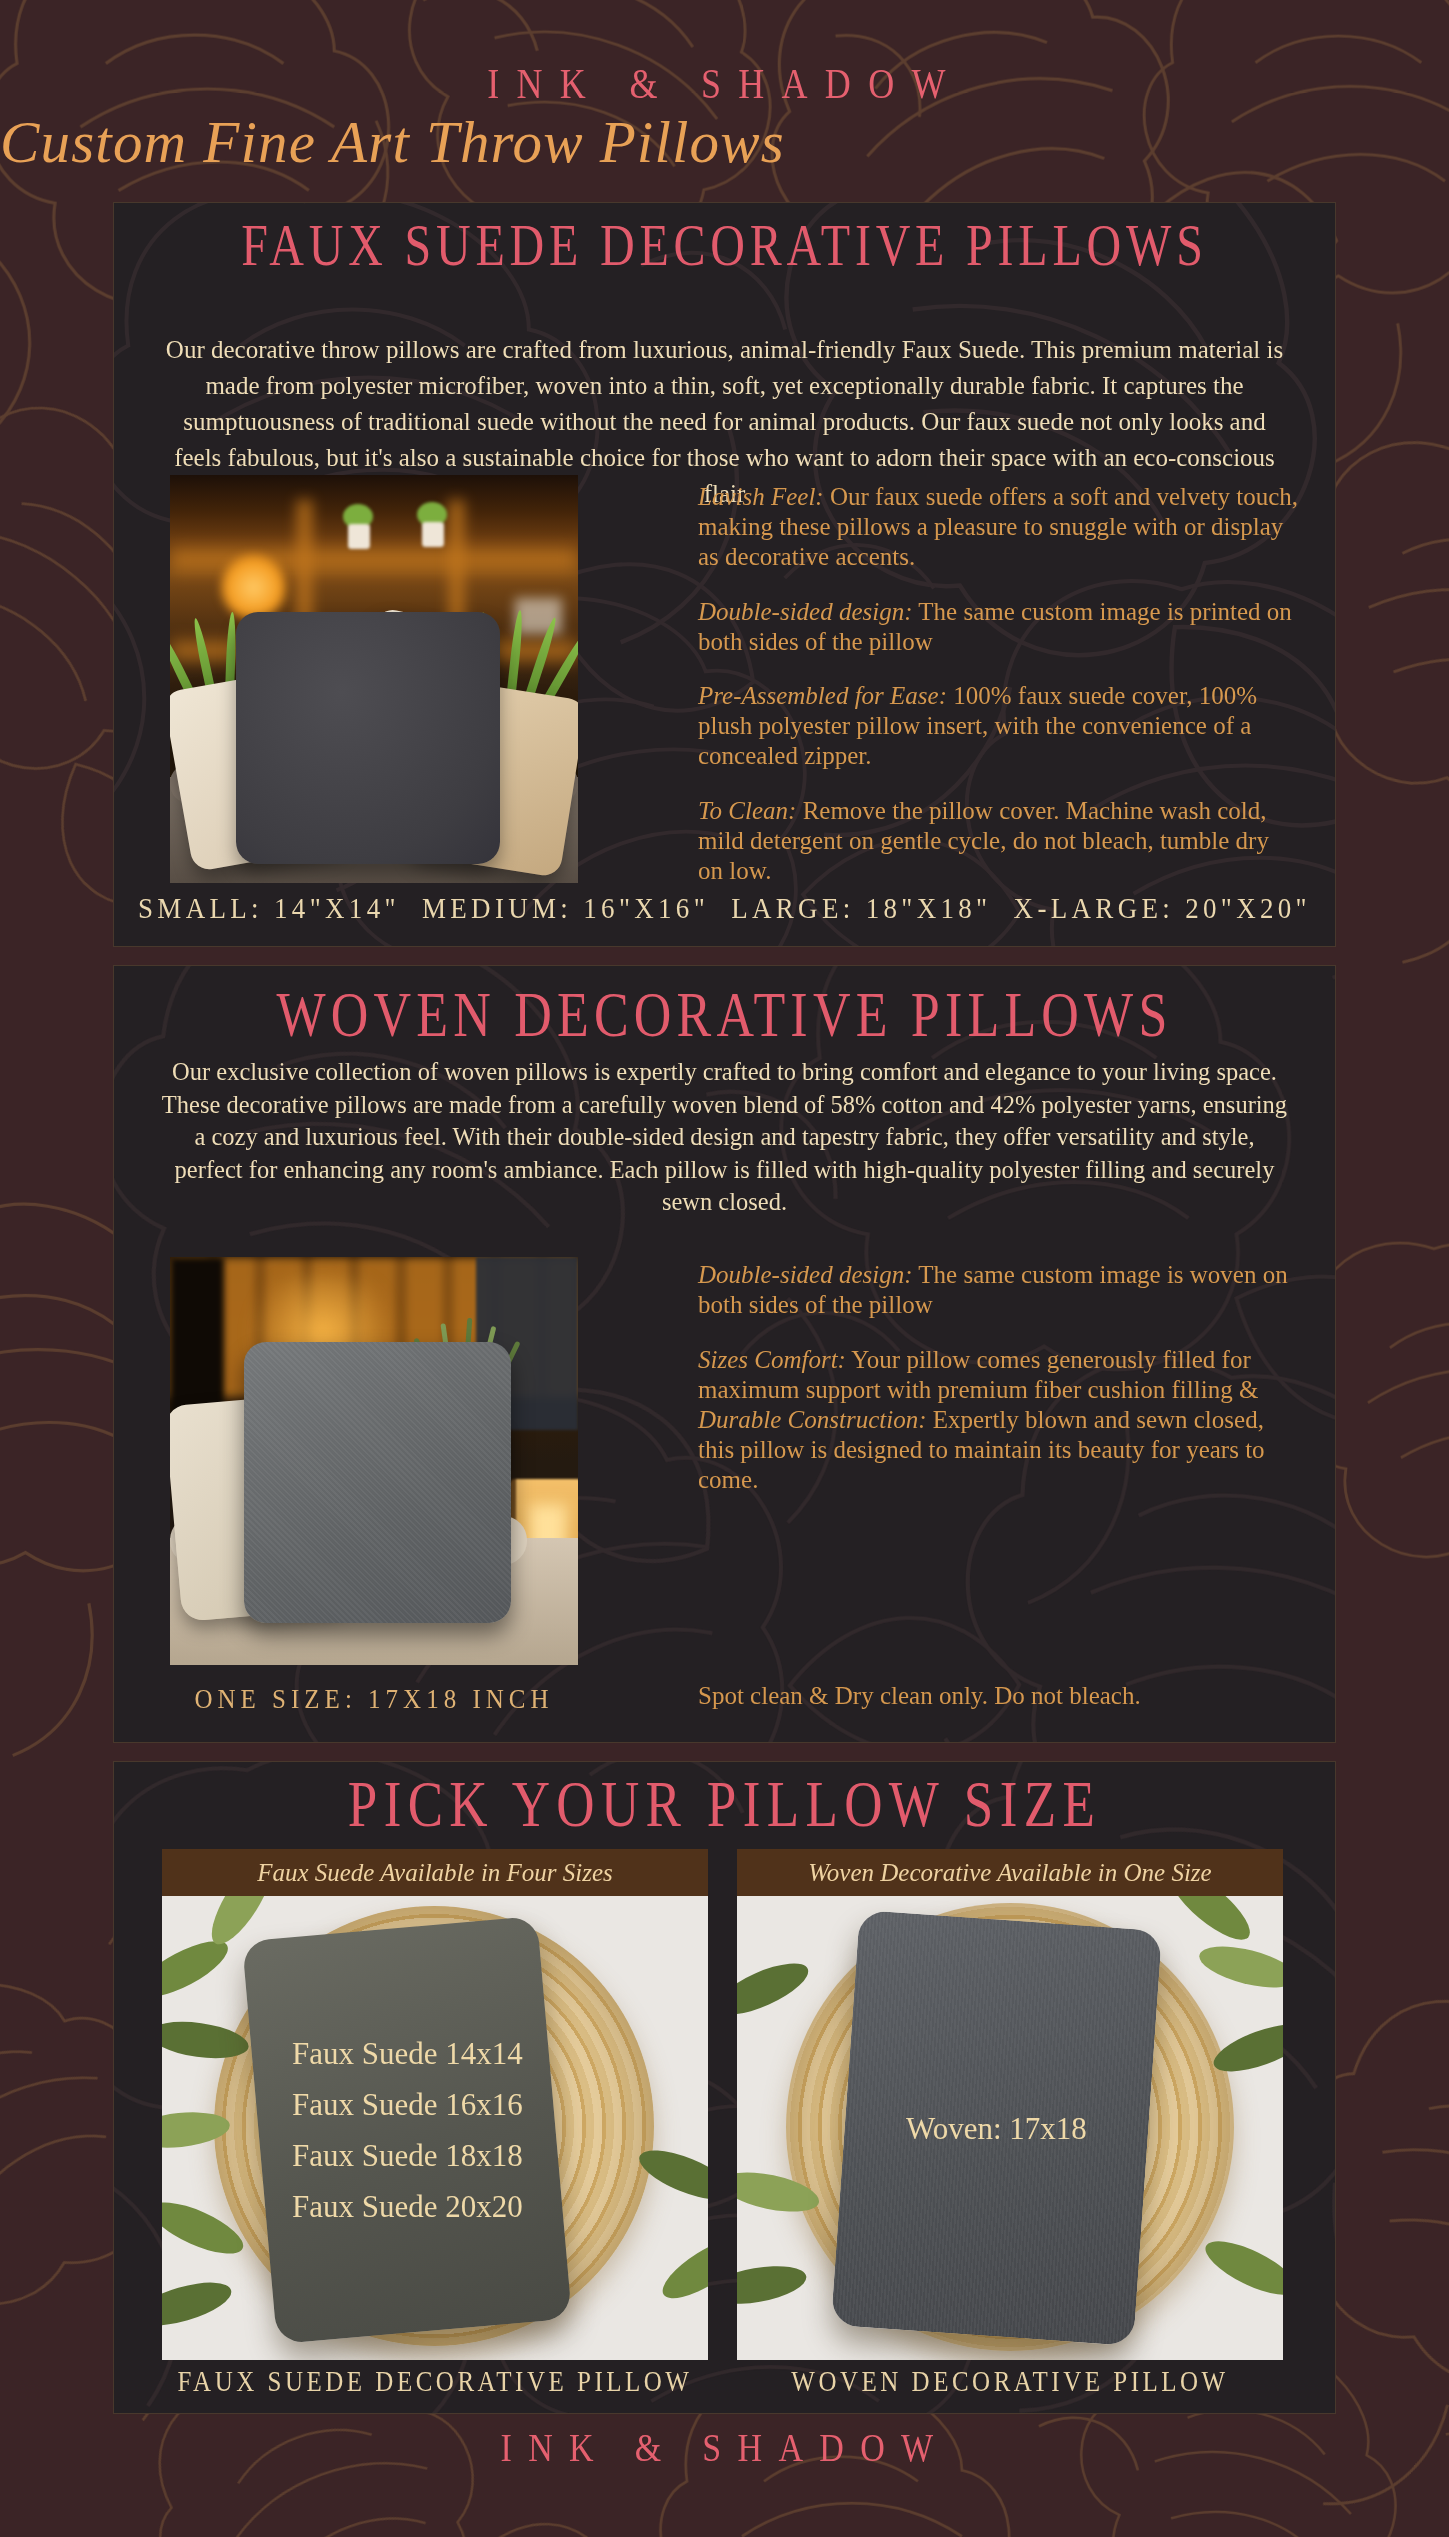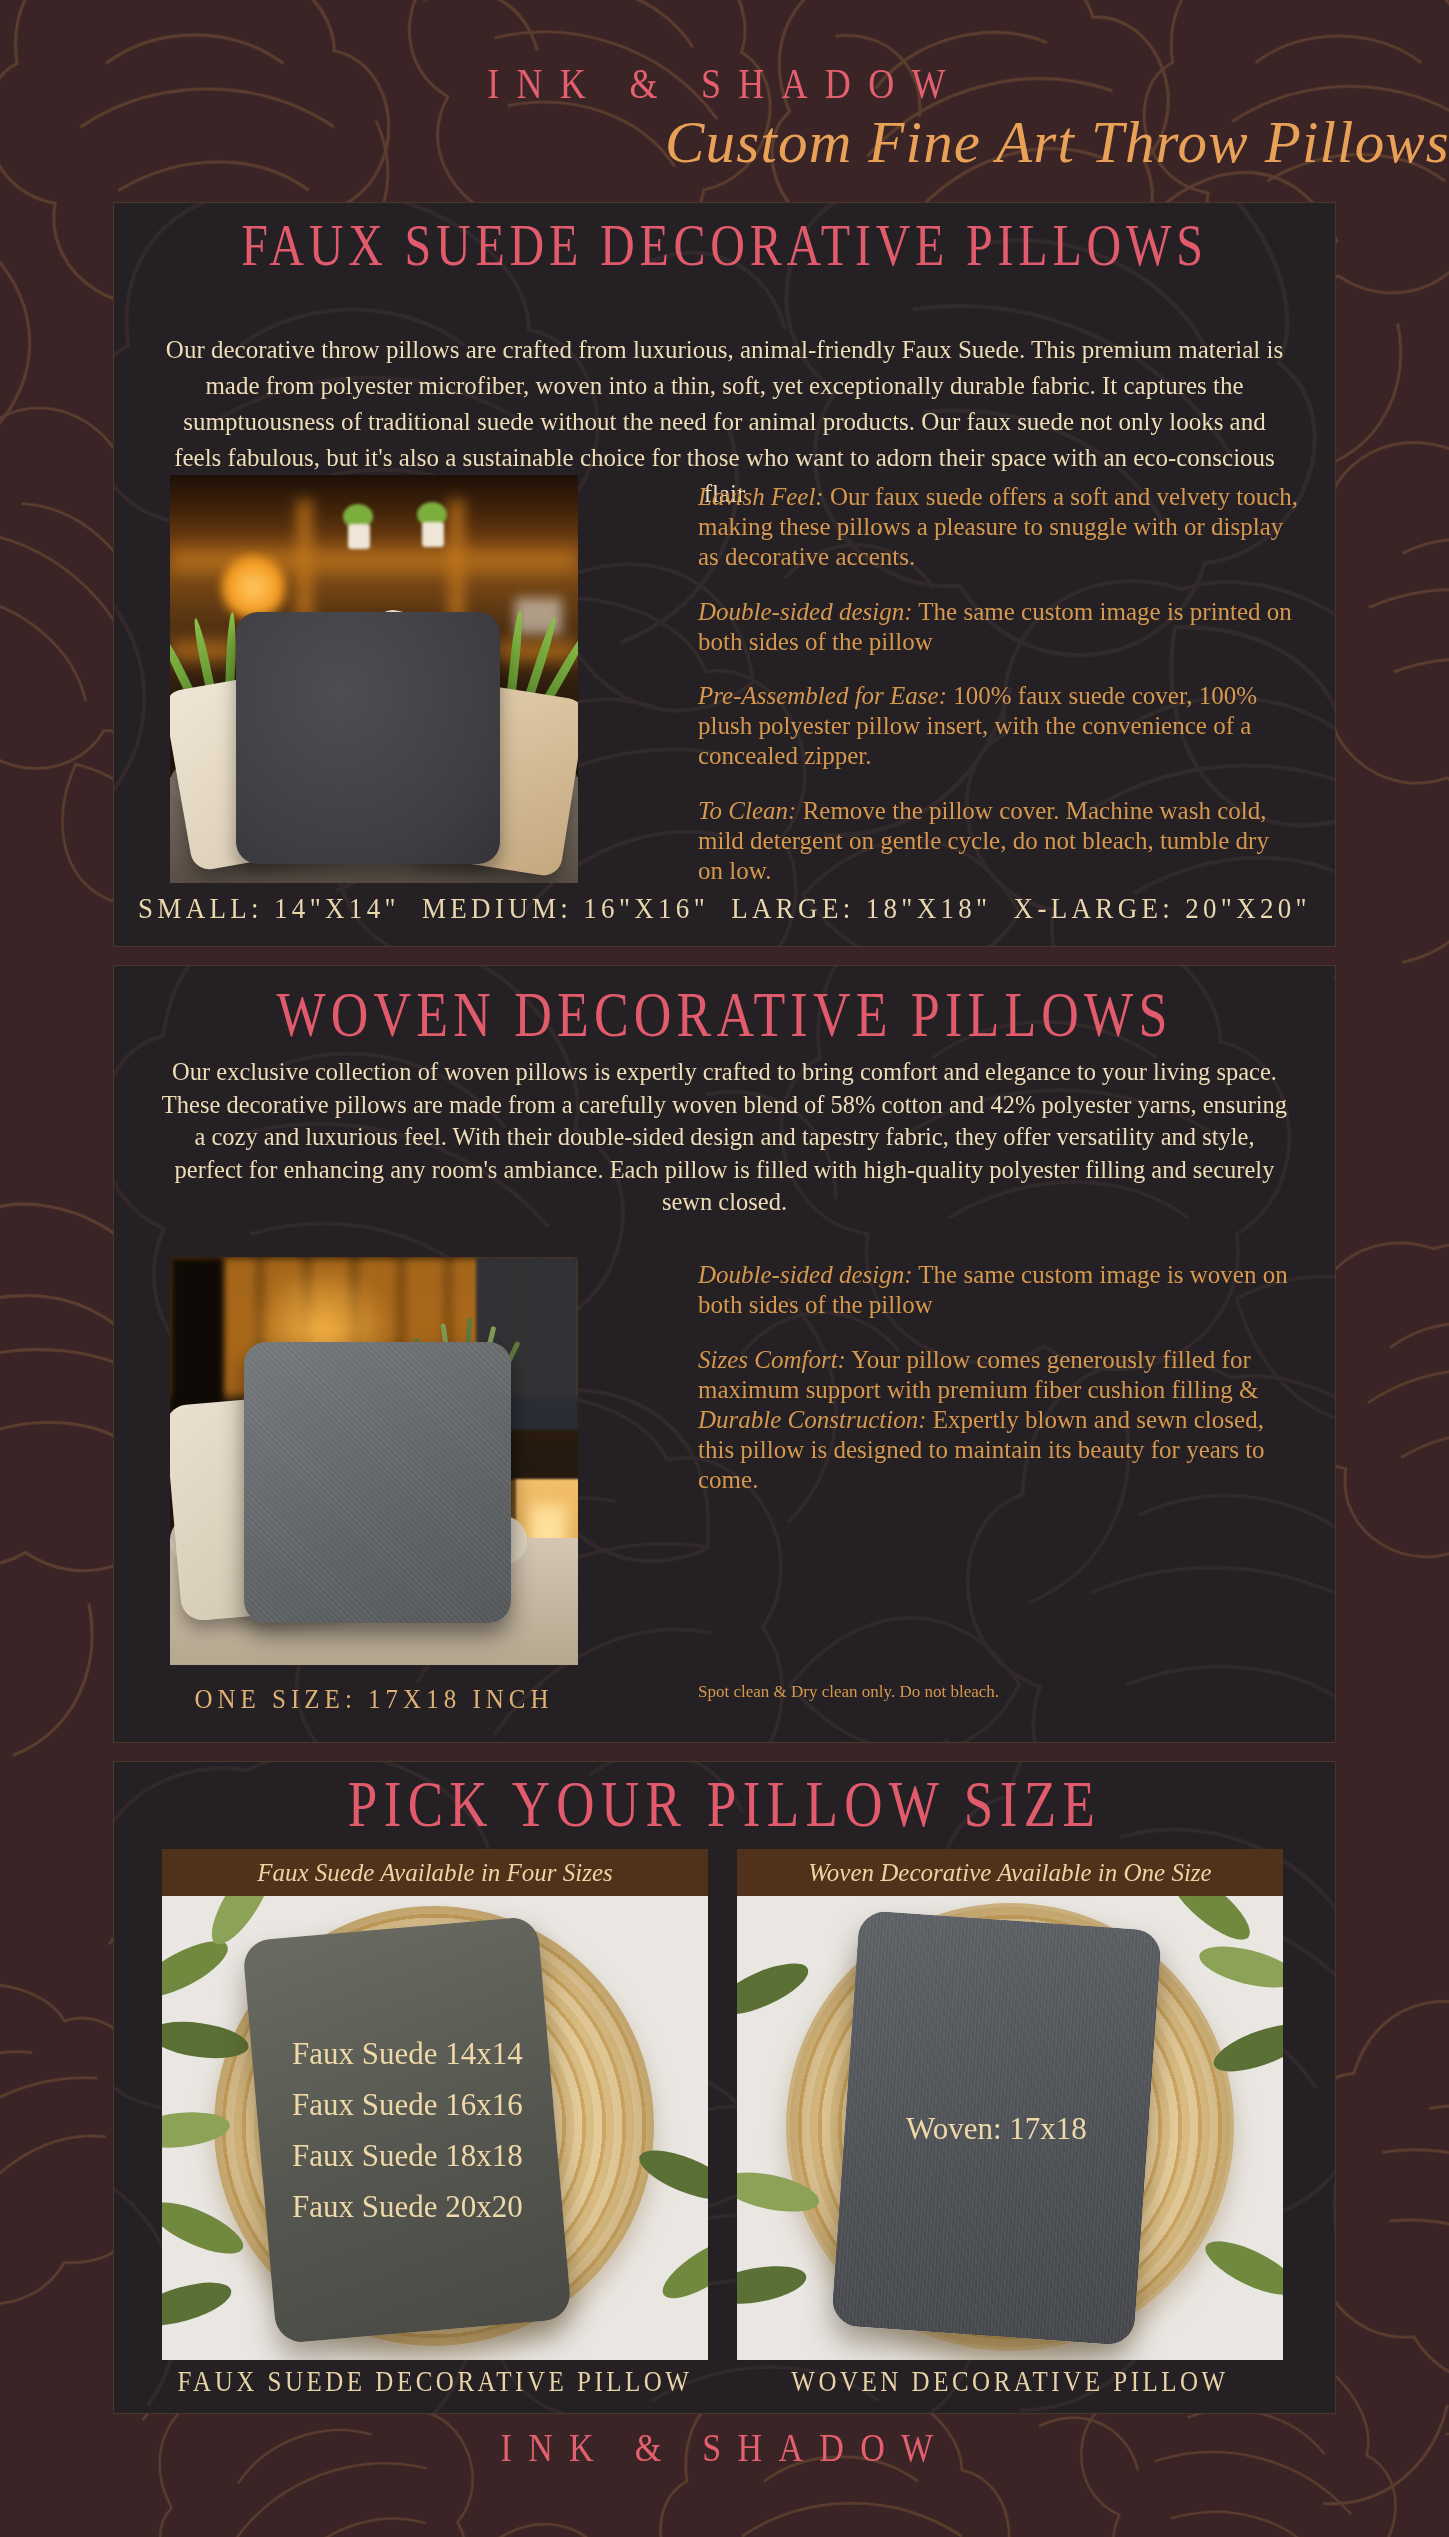--- a/index.html
+++ b/index.html
@@ -22,21 +22,21 @@
 
   
   .brand {
     position:absolute; left:0; width:100%; text-align:center;
     color:#e5606f; letter-spacing:.48em; font-weight:400; z-index:2;
     transform:scaleY(1.18);
   }
   .brand.top { top:63px; font-size:36px; }
   .brand.bottom { top:2429px; font-size:34px; }
   .tagline {
-    position:absolute; top:108px; left:0; width:100%; text-align:right;
+    position:absolute; top:108px; left:0; width:100%; text-align:left;
     font-style:italic; font-size:59px; color:#e8a156; z-index:2;
     letter-spacing:.02em;
   }
   .sec-title {
     position:absolute; left:0; width:100%; text-align:center;
     color:#e25b6c; font-weight:400; letter-spacing:.1em;
     transform:scaleY(1.22);
   }
   
   .intro {
@@ -50,21 +50,21 @@
   .it { font-style:italic; }
   .sizes-line {
     position:absolute; left:0; width:100%; text-align:center;
     color:#ead7ae; font-size:27px; letter-spacing:.16em; white-space:pre;
     transform:scaleY(1.1);
   }
   .one-size {
     position:absolute; left:56px; width:408px; text-align:center;
     color:#dfb274; font-size:25px; letter-spacing:.2em; transform:scaleY(1.1);
   }
-  .care-line { position:absolute; left:584px; width:602px; color:#d6984e; font-size:17px; }
+  .care-line { position:absolute; left:584px; width:602px; color:#d6984e; font-size:25px; }
 
   
   .photo { position:absolute; width:408px; height:408px; overflow:hidden; background:#241708; }
   .abs { position:absolute; }
 
   
   .p1-bg { inset:0; background:linear-gradient(180deg,#1d1008 0%,#432409 9%,#6b3c10 16%,#7c4a16 24%,#4a2c10 40%,#2f1e0e 52%,#241708 62%,#241708 100%); }
   .shelfbar { background:#c1761d; filter:blur(8.5px); opacity:.8; }
   .glowball { border-radius:50%; background:radial-gradient(circle,#ffc964 0%,#f49b20 55%,rgba(244,155,32,0) 75%); filter:blur(4.2px); }
   .pot { background:#efe6d8; border-radius:3.4px; filter:blur(1.7px); }

